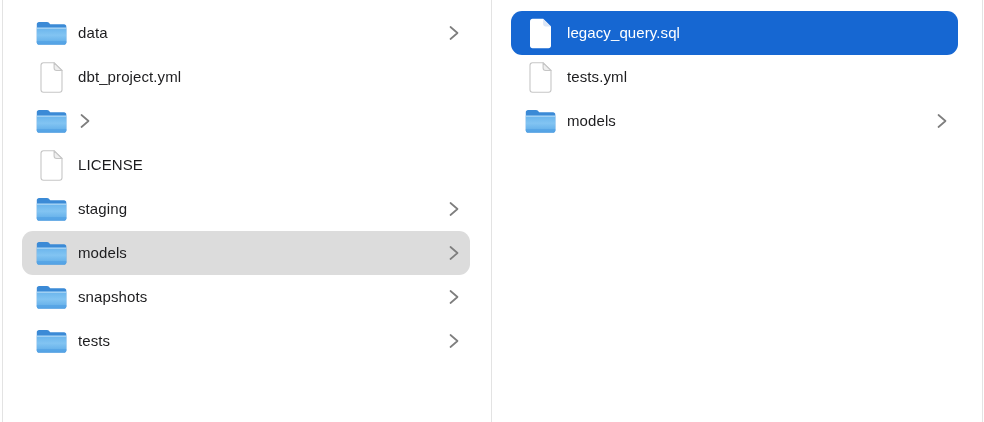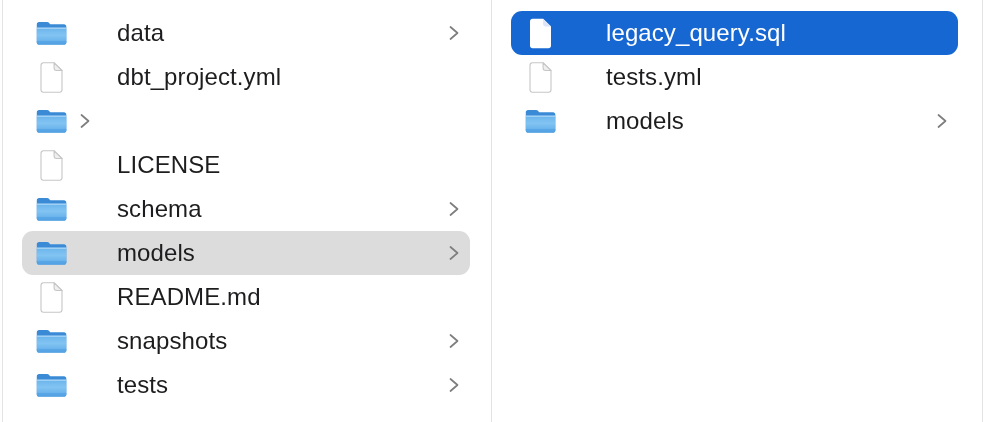--- a/index.html
+++ b/index.html
@@ -40,27 +40,26 @@
   .row.sel-primary .label{color:var(--text-sel);}
   .row.sel-secondary{background:var(--sel-gray);}
   .icon{
     width:32px;height:34px;
     display:flex;align-items:center;justify-content:center;
     margin-right:11px;
     flex:none;
   }
   .label{
     flex:1;
-    font-size:24px;
+    font-size:15px;
     line-height:44px;
     color:var(--text);
     white-space:nowrap;
     overflow:hidden;
     letter-spacing:.1px;
-    margin-left:39px;
   }
   .chevron{
     flex:none;width:14px;height:17px;
     display:flex;align-items:center;justify-content:center;
   }
   
   .sel-primary .doc-body{stroke:rgba(255,255,255,0);}
   .sel-primary .doc-fold{fill:#dce6f6;stroke:rgba(255,255,255,0);}
 </style>
 </head>
@@ -155,21 +154,21 @@
             <stop offset="1" stop-color="#5aa9e7"></stop>
           </linearGradient>
         </defs>
         <path d="M0.8 4.1 C0.8 2.9 1.8 1.9 3 1.9 h8.1 c0.6 0 1.2 0.25 1.6 0.7 l1.5 1.6 h13.9 c1.2 0 2.2 1 2.2 2.2 v16 c0 1.2-1 2.2-2.2 2.2 H3 c-1.2 0-2.2-1-2.2-2.2 Z" fill="#3b8ad6"></path>
         <path d="M0.8 7.6 H30.3 V22.4 c0 1.2-1 2.2-2.2 2.2 H3 c-1.2 0-2.2-1-2.2-2.2 Z" fill="url(#fgrad)"></path>
         <rect x="0.8" y="7.6" width="29.5" height="1.1" fill="#ffffff" opacity="0.5"></rect>
         <path d="M0.8 20.9 H30.3 V22.4 c0 1.2-1 2.2-2.2 2.2 H3 c-1.2 0-2.2-1-2.2-2.2 Z" fill="#4c9de2" opacity="0.55"></path>
       </svg>
 
     </span>
-    <span class="label">schema</span>
+    <span class="label">staging</span>
     <span class="chevron">
       <svg width="12" height="16" viewBox="0 0 12 16" aria-hidden="true">
         <path d="M2.5 2 l7 6 -7 6" stroke="var(--chevron)" stroke-width="1.7" fill="none" stroke-linecap="round" stroke-linejoin="round"></path>
       </svg>
     </span>
   </div>
       <div class="row sel-secondary">
     <span class="icon">
       <svg width="31" height="26" viewBox="0 0 31 26" aria-hidden="true">
         <defs>
@@ -187,107 +186,92 @@
 
     </span>
     <span class="label">models</span>
     <span class="chevron">
       <svg width="12" height="16" viewBox="0 0 12 16" aria-hidden="true">
         <path d="M2.5 2 l7 6 -7 6" stroke="var(--chevron)" stroke-width="1.7" fill="none" stroke-linecap="round" stroke-linejoin="round"></path>
       </svg>
     </span>
   </div>
       <div class="row">
+    <span class="icon">
+      <svg width="31" height="26" viewBox="0 0 31 26" aria-hidden="true">
+        <defs>
+          <linearGradient id="fgrad" x1="0" y1="0" x2="0" y2="1">
+            <stop offset="0" stop-color="#69b4ec"></stop>
+            <stop offset="0.45" stop-color="#82c4f2"></stop>
+            <stop offset="1" stop-color="#5aa9e7"></stop>
+          </linearGradient>
+        </defs>
+        <path d="M0.8 4.1 C0.8 2.9 1.8 1.9 3 1.9 h8.1 c0.6 0 1.2 0.25 1.6 0.7 l1.5 1.6 h13.9 c1.2 0 2.2 1 2.2 2.2 v16 c0 1.2-1 2.2-2.2 2.2 H3 c-1.2 0-2.2-1-2.2-2.2 Z" fill="#3b8ad6"></path>
+        <path d="M0.8 7.6 H30.3 V22.4 c0 1.2-1 2.2-2.2 2.2 H3 c-1.2 0-2.2-1-2.2-2.2 Z" fill="url(#fgrad)"></path>
+        <rect x="0.8" y="7.6" width="29.5" height="1.1" fill="#ffffff" opacity="0.5"></rect>
+        <path d="M0.8 20.9 H30.3 V22.4 c0 1.2-1 2.2-2.2 2.2 H3 c-1.2 0-2.2-1-2.2-2.2 Z" fill="#4c9de2" opacity="0.55"></path>
+      </svg>
+
+    </span>
+    <span class="label">snapshots</span>
+    <span class="chevron">
+      <svg width="12" height="16" viewBox="0 0 12 16" aria-hidden="true">
+        <path d="M2.5 2 l7 6 -7 6" stroke="var(--chevron)" stroke-width="1.7" fill="none" stroke-linecap="round" stroke-linejoin="round"></path>
+      </svg>
+    </span>
+  </div>
+      <div class="row">
+    <span class="icon">
+      <svg width="31" height="26" viewBox="0 0 31 26" aria-hidden="true">
+        <defs>
+          <linearGradient id="fgrad" x1="0" y1="0" x2="0" y2="1">
+            <stop offset="0" stop-color="#69b4ec"></stop>
+            <stop offset="0.45" stop-color="#82c4f2"></stop>
+            <stop offset="1" stop-color="#5aa9e7"></stop>
+          </linearGradient>
+        </defs>
+        <path d="M0.8 4.1 C0.8 2.9 1.8 1.9 3 1.9 h8.1 c0.6 0 1.2 0.25 1.6 0.7 l1.5 1.6 h13.9 c1.2 0 2.2 1 2.2 2.2 v16 c0 1.2-1 2.2-2.2 2.2 H3 c-1.2 0-2.2-1-2.2-2.2 Z" fill="#3b8ad6"></path>
+        <path d="M0.8 7.6 H30.3 V22.4 c0 1.2-1 2.2-2.2 2.2 H3 c-1.2 0-2.2-1-2.2-2.2 Z" fill="url(#fgrad)"></path>
+        <rect x="0.8" y="7.6" width="29.5" height="1.1" fill="#ffffff" opacity="0.5"></rect>
+        <path d="M0.8 20.9 H30.3 V22.4 c0 1.2-1 2.2-2.2 2.2 H3 c-1.2 0-2.2-1-2.2-2.2 Z" fill="#4c9de2" opacity="0.55"></path>
+      </svg>
+
+    </span>
+    <span class="label">tests</span>
+    <span class="chevron">
+      <svg width="12" height="16" viewBox="0 0 12 16" aria-hidden="true">
+        <path d="M2.5 2 l7 6 -7 6" stroke="var(--chevron)" stroke-width="1.7" fill="none" stroke-linecap="round" stroke-linejoin="round"></path>
+      </svg>
+    </span>
+  </div>
+    </div>
+  <div class="column right">
+      <div class="row sel-primary">
     <span class="icon">
 
       <svg width="25" height="31" viewBox="0 0 25 31" aria-hidden="true">
         <path class="doc-body" d="M2 3.3 C2 1.9 3.1 0.8 4.5 0.8 h10.6 L23 8.5 v19.2 c0 1.4-1.1 2.5-2.5 2.5 h-16 C3.1 30.2 2 29.1 2 27.7 Z" fill="#ffffff" stroke="#c6c6c6" stroke-width="1.1"></path>
         <path class="doc-fold" d="M15.1 0.8 v5.2 c0 1.4 1.1 2.5 2.5 2.5 H23 Z" fill="#efefef" stroke="#c6c6c6" stroke-width="1.1" stroke-linejoin="round"></path>
       </svg>
     </span>
-    <span class="label">README.md</span>
+    <span class="label">legacy_query.sql</span>
     <span class="chevron" style="visibility: hidden;">
       <svg width="12" height="16" viewBox="0 0 12 16" aria-hidden="true">
         <path d="M2.5 2 l7 6 -7 6" stroke="var(--chevron)" stroke-width="1.7" fill="none" stroke-linecap="round" stroke-linejoin="round"></path>
       </svg>
     </span>
   </div>
       <div class="row">
-    <span class="icon">
-      <svg width="31" height="26" viewBox="0 0 31 26" aria-hidden="true">
-        <defs>
-          <linearGradient id="fgrad" x1="0" y1="0" x2="0" y2="1">
-            <stop offset="0" stop-color="#69b4ec"></stop>
-            <stop offset="0.45" stop-color="#82c4f2"></stop>
-            <stop offset="1" stop-color="#5aa9e7"></stop>
-          </linearGradient>
-        </defs>
-        <path d="M0.8 4.1 C0.8 2.9 1.8 1.9 3 1.9 h8.1 c0.6 0 1.2 0.25 1.6 0.7 l1.5 1.6 h13.9 c1.2 0 2.2 1 2.2 2.2 v16 c0 1.2-1 2.2-2.2 2.2 H3 c-1.2 0-2.2-1-2.2-2.2 Z" fill="#3b8ad6"></path>
-        <path d="M0.8 7.6 H30.3 V22.4 c0 1.2-1 2.2-2.2 2.2 H3 c-1.2 0-2.2-1-2.2-2.2 Z" fill="url(#fgrad)"></path>
-        <rect x="0.8" y="7.6" width="29.5" height="1.1" fill="#ffffff" opacity="0.5"></rect>
-        <path d="M0.8 20.9 H30.3 V22.4 c0 1.2-1 2.2-2.2 2.2 H3 c-1.2 0-2.2-1-2.2-2.2 Z" fill="#4c9de2" opacity="0.55"></path>
-      </svg>
-
-    </span>
-    <span class="label">snapshots</span>
-    <span class="chevron">
-      <svg width="12" height="16" viewBox="0 0 12 16" aria-hidden="true">
-        <path d="M2.5 2 l7 6 -7 6" stroke="var(--chevron)" stroke-width="1.7" fill="none" stroke-linecap="round" stroke-linejoin="round"></path>
-      </svg>
-    </span>
-  </div>
-      <div class="row">
-    <span class="icon">
-      <svg width="31" height="26" viewBox="0 0 31 26" aria-hidden="true">
-        <defs>
-          <linearGradient id="fgrad" x1="0" y1="0" x2="0" y2="1">
-            <stop offset="0" stop-color="#69b4ec"></stop>
-            <stop offset="0.45" stop-color="#82c4f2"></stop>
-            <stop offset="1" stop-color="#5aa9e7"></stop>
-          </linearGradient>
-        </defs>
-        <path d="M0.8 4.1 C0.8 2.9 1.8 1.9 3 1.9 h8.1 c0.6 0 1.2 0.25 1.6 0.7 l1.5 1.6 h13.9 c1.2 0 2.2 1 2.2 2.2 v16 c0 1.2-1 2.2-2.2 2.2 H3 c-1.2 0-2.2-1-2.2-2.2 Z" fill="#3b8ad6"></path>
-        <path d="M0.8 7.6 H30.3 V22.4 c0 1.2-1 2.2-2.2 2.2 H3 c-1.2 0-2.2-1-2.2-2.2 Z" fill="url(#fgrad)"></path>
-        <rect x="0.8" y="7.6" width="29.5" height="1.1" fill="#ffffff" opacity="0.5"></rect>
-        <path d="M0.8 20.9 H30.3 V22.4 c0 1.2-1 2.2-2.2 2.2 H3 c-1.2 0-2.2-1-2.2-2.2 Z" fill="#4c9de2" opacity="0.55"></path>
-      </svg>
-
-    </span>
-    <span class="label">tests</span>
-    <span class="chevron">
-      <svg width="12" height="16" viewBox="0 0 12 16" aria-hidden="true">
-        <path d="M2.5 2 l7 6 -7 6" stroke="var(--chevron)" stroke-width="1.7" fill="none" stroke-linecap="round" stroke-linejoin="round"></path>
-      </svg>
-    </span>
-  </div>
-    </div>
-  <div class="column right">
-      <div class="row sel-primary">
     <span class="icon">
 
       <svg width="25" height="31" viewBox="0 0 25 31" aria-hidden="true">
         <path class="doc-body" d="M2 3.3 C2 1.9 3.1 0.8 4.5 0.8 h10.6 L23 8.5 v19.2 c0 1.4-1.1 2.5-2.5 2.5 h-16 C3.1 30.2 2 29.1 2 27.7 Z" fill="#ffffff" stroke="#c6c6c6" stroke-width="1.1"></path>
         <path class="doc-fold" d="M15.1 0.8 v5.2 c0 1.4 1.1 2.5 2.5 2.5 H23 Z" fill="#efefef" stroke="#c6c6c6" stroke-width="1.1" stroke-linejoin="round"></path>
       </svg>
     </span>
-    <span class="label">legacy_query.sql</span>
-    <span class="chevron" style="visibility: hidden;">
-      <svg width="12" height="16" viewBox="0 0 12 16" aria-hidden="true">
-        <path d="M2.5 2 l7 6 -7 6" stroke="var(--chevron)" stroke-width="1.7" fill="none" stroke-linecap="round" stroke-linejoin="round"></path>
-      </svg>
-    </span>
-  </div>
-      <div class="row">
-    <span class="icon">
-
-      <svg width="25" height="31" viewBox="0 0 25 31" aria-hidden="true">
-        <path class="doc-body" d="M2 3.3 C2 1.9 3.1 0.8 4.5 0.8 h10.6 L23 8.5 v19.2 c0 1.4-1.1 2.5-2.5 2.5 h-16 C3.1 30.2 2 29.1 2 27.7 Z" fill="#ffffff" stroke="#c6c6c6" stroke-width="1.1"></path>
-        <path class="doc-fold" d="M15.1 0.8 v5.2 c0 1.4 1.1 2.5 2.5 2.5 H23 Z" fill="#efefef" stroke="#c6c6c6" stroke-width="1.1" stroke-linejoin="round"></path>
-      </svg>
-    </span>
     <span class="label">tests.yml</span>
     <span class="chevron" style="visibility: hidden;">
       <svg width="12" height="16" viewBox="0 0 12 16" aria-hidden="true">
         <path d="M2.5 2 l7 6 -7 6" stroke="var(--chevron)" stroke-width="1.7" fill="none" stroke-linecap="round" stroke-linejoin="round"></path>
       </svg>
     </span>
   </div>
       <div class="row">
     <span class="icon">
       <svg width="31" height="26" viewBox="0 0 31 26" aria-hidden="true">

